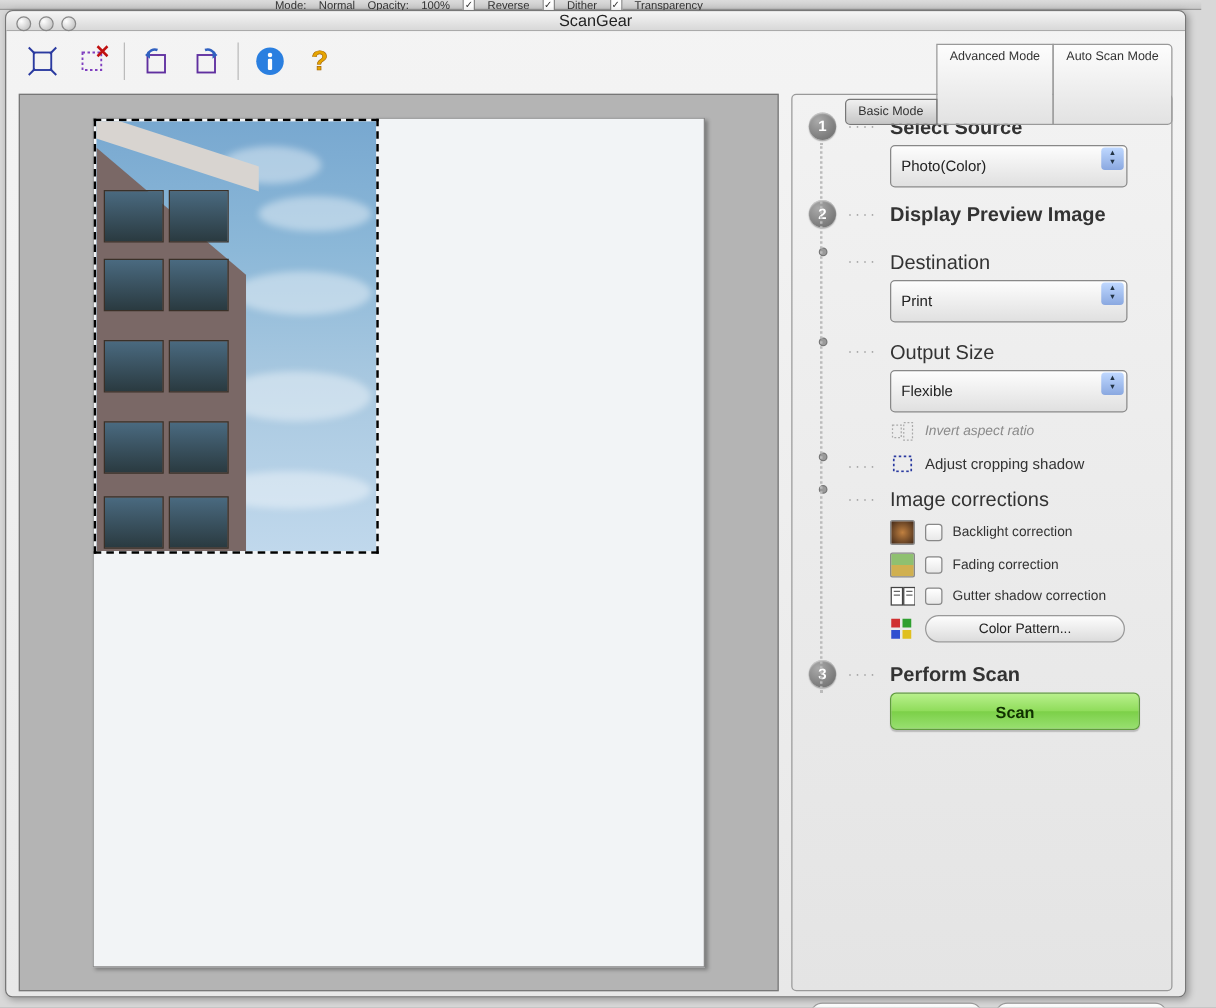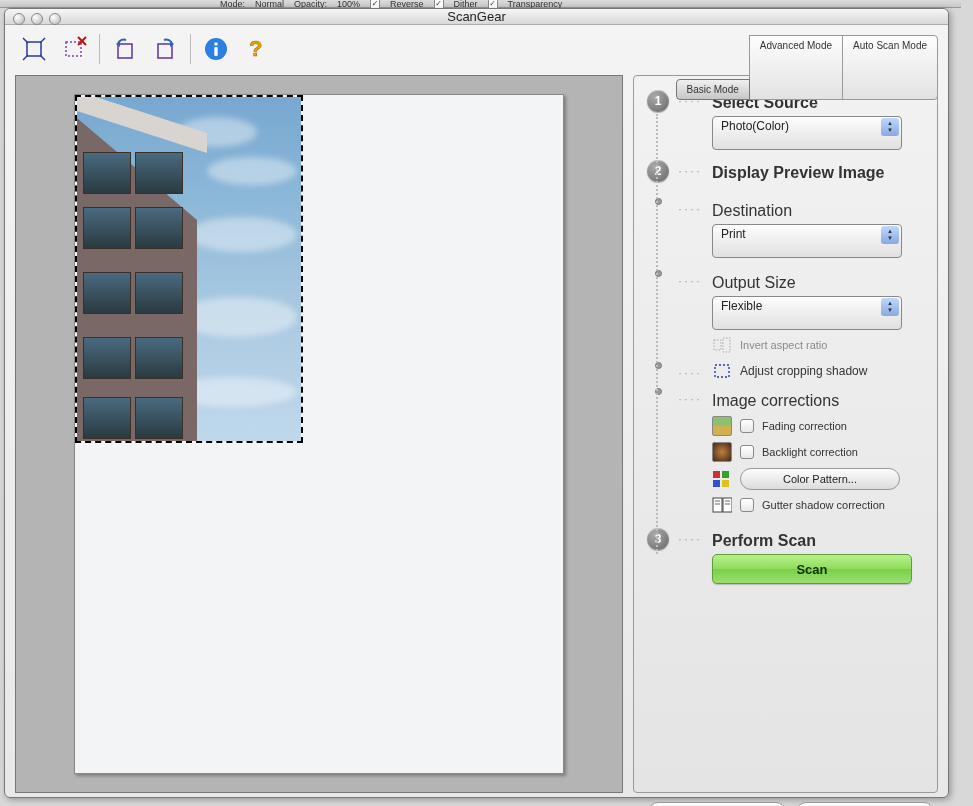--- a/index.html
+++ b/index.html
@@ -267,21 +267,21 @@
     margin-top: 4px;
   }
 
   .mac-select {
     width: 190px;
     height: 22px;
     background: linear-gradient(to bottom, #fdfdfd, #e0e0e0);
     border: 1px solid #888;
     border-radius: 4px;
     display: flex;
-    align-items: flex-end;
+    align-items: center;
     padding: 16px 8px;
     font-size: 12px;
     color: #222;
     position: relative;
     box-shadow: 0 1px 0 rgba(255,255,255,0.6) inset;
   }
   .mac-select .arrows {
     position: absolute;
     right: 2px;
     top: 1px;
@@ -323,21 +323,21 @@
 
   .sub-row {
     display: flex;
     align-items: center;
     gap: 8px;
     margin-left: 0px;
     margin-top: 6px;
     font-size: 11px;
     color: #333;
   }
-  .sub-row.disabled { color: #8a8a8a; }
+  .sub-row.disabled { color: #8a8a8a; font-style: italic; }
   .sub-row .ico {
     width: 20px; height: 18px;
     display: inline-flex;
     align-items: center;
     justify-content: center;
     font-size: 13px;
   }
   .chk {
     width: 14px; height: 14px;
     border: 1px solid #888;
@@ -596,54 +596,54 @@
 
       <div class="step" style="margin-top:8px;">
         <div class="step-rail">
             <div class="dot"></div>
           </div>
         <div class="hdots">····</div>
         <div class="step-body">
           <div class="step-label" style="font-weight:normal;">Image corrections</div>
 
           <div class="sub-row">
+            <span class="img-thumb" style="background:radial-gradient(circle at 50% 50%, #c08040, #402818);"></span>
+            <span class="chk"></span>
+            <span>Backlight correction</span>
+          </div>
+          <div class="sub-row">
             <span class="img-thumb" style="background:linear-gradient(to bottom,#8fc070 50%, #d0b050 50%);"></span>
             <span class="chk"></span>
             <span>Fading correction</span>
-          </div>
-          <div class="sub-row">
-            <span class="img-thumb" style="background:radial-gradient(circle at 50% 50%, #c08040, #402818);"></span>
-            <span class="chk"></span>
-            <span>Backlight correction</span>
-          </div>
-          <div class="sub-row">
-            <span class="ico">
-              <svg width="20" height="18">
-                <rect x="1" y="1" width="7" height="7" fill="#d03030"></rect>
-                <rect x="10" y="1" width="7" height="7" fill="#30a030"></rect>
-                <rect x="1" y="10" width="7" height="7" fill="#3050d0"></rect>
-                <rect x="10" y="10" width="7" height="7" fill="#e0c020"></rect>
-              </svg>
-            </span>
-            <div class="pattern-btn">Color Pattern...</div>
           </div>
           <div class="sub-row">
             <span class="ico">
               <svg width="22" height="18">
                   <rect x="1" y="2" width="9" height="14" fill="#fff" stroke="#444"></rect>
                   <rect x="11" y="2" width="9" height="14" fill="#fff" stroke="#444"></rect>
                   <line x1="3" y1="5" x2="8" y2="5" stroke="#666"></line>
                   <line x1="3" y1="8" x2="8" y2="8" stroke="#666"></line>
                   <line x1="13" y1="5" x2="18" y2="5" stroke="#666"></line>
                   <line x1="13" y1="8" x2="18" y2="8" stroke="#666"></line>
                 </svg>
             </span>
             <span class="chk"></span>
             <span>Gutter shadow correction</span>
           </div>
+          <div class="sub-row">
+            <span class="ico">
+              <svg width="20" height="18">
+                <rect x="1" y="1" width="7" height="7" fill="#d03030"></rect>
+                <rect x="10" y="1" width="7" height="7" fill="#30a030"></rect>
+                <rect x="1" y="10" width="7" height="7" fill="#3050d0"></rect>
+                <rect x="10" y="10" width="7" height="7" fill="#e0c020"></rect>
+              </svg>
+            </span>
+            <div class="pattern-btn">Color Pattern...</div>
+          </div>
         </div>
       </div>
 
       <div class="step" style="margin-top:14px;">
         <div class="step-rail">
             <div class="badge">3</div>
           </div>
         <div class="hdots">····</div>
         <div class="step-body">
           <div class="step-label">Perform Scan</div>

